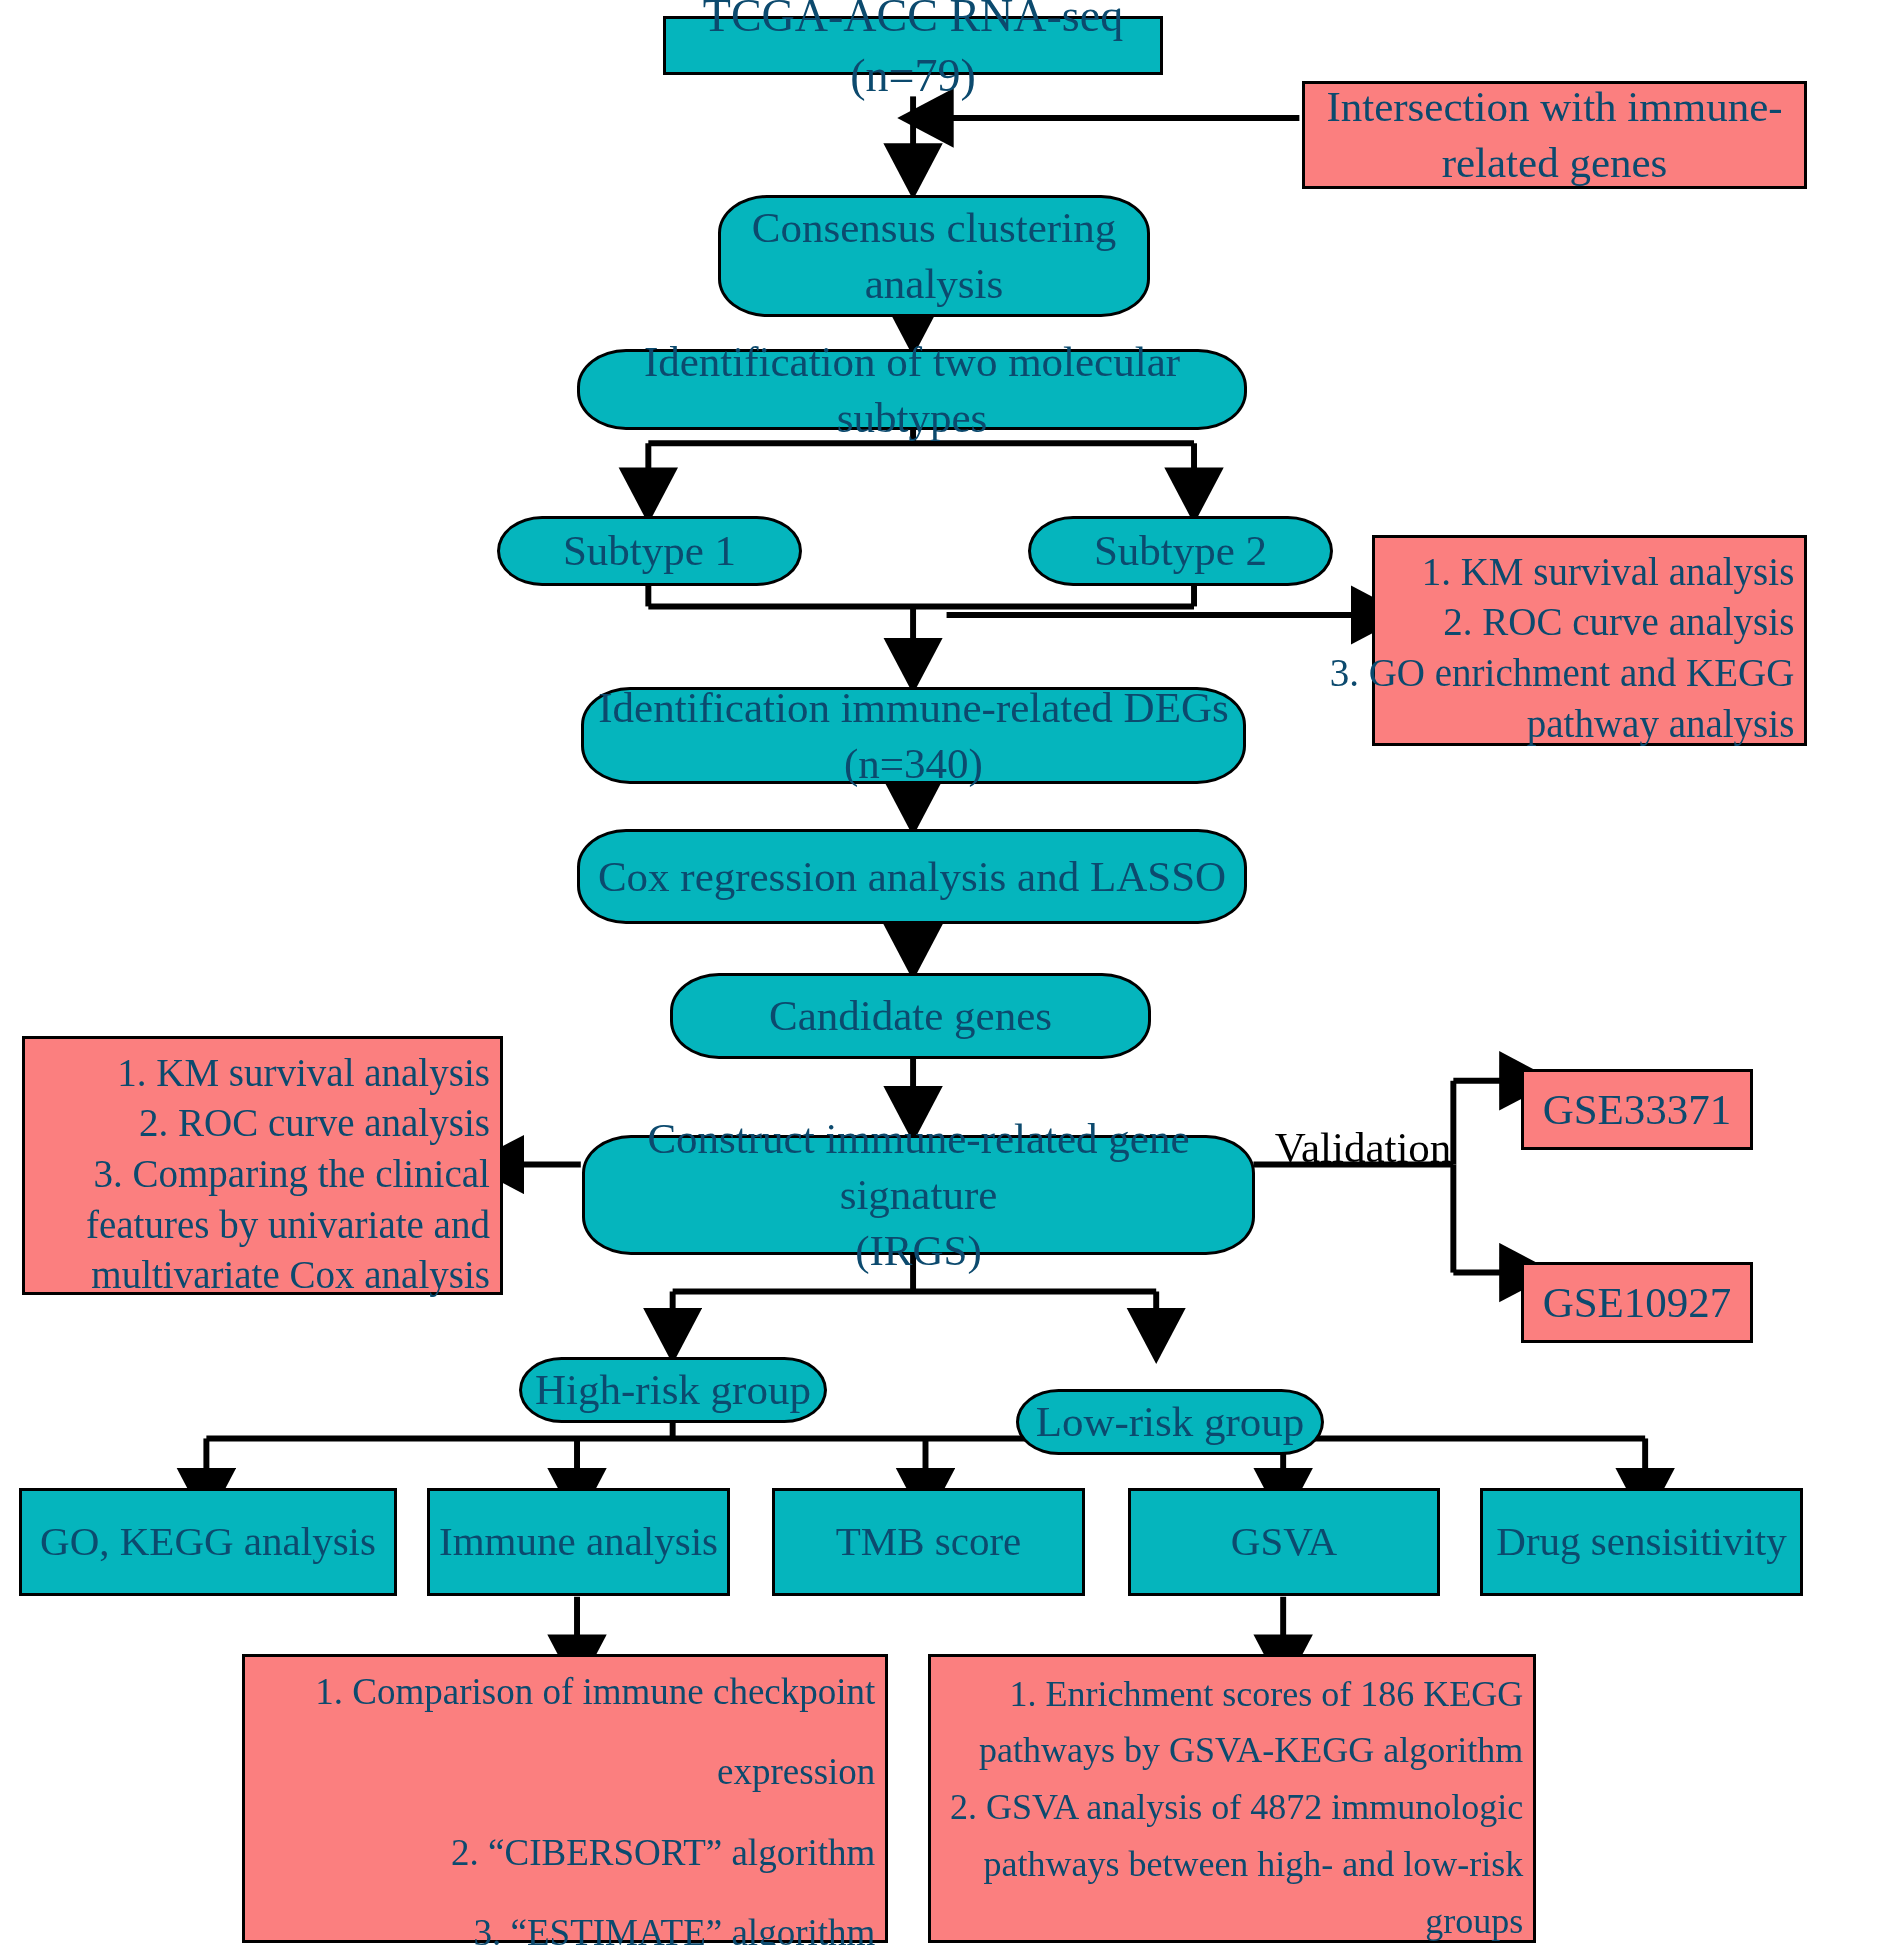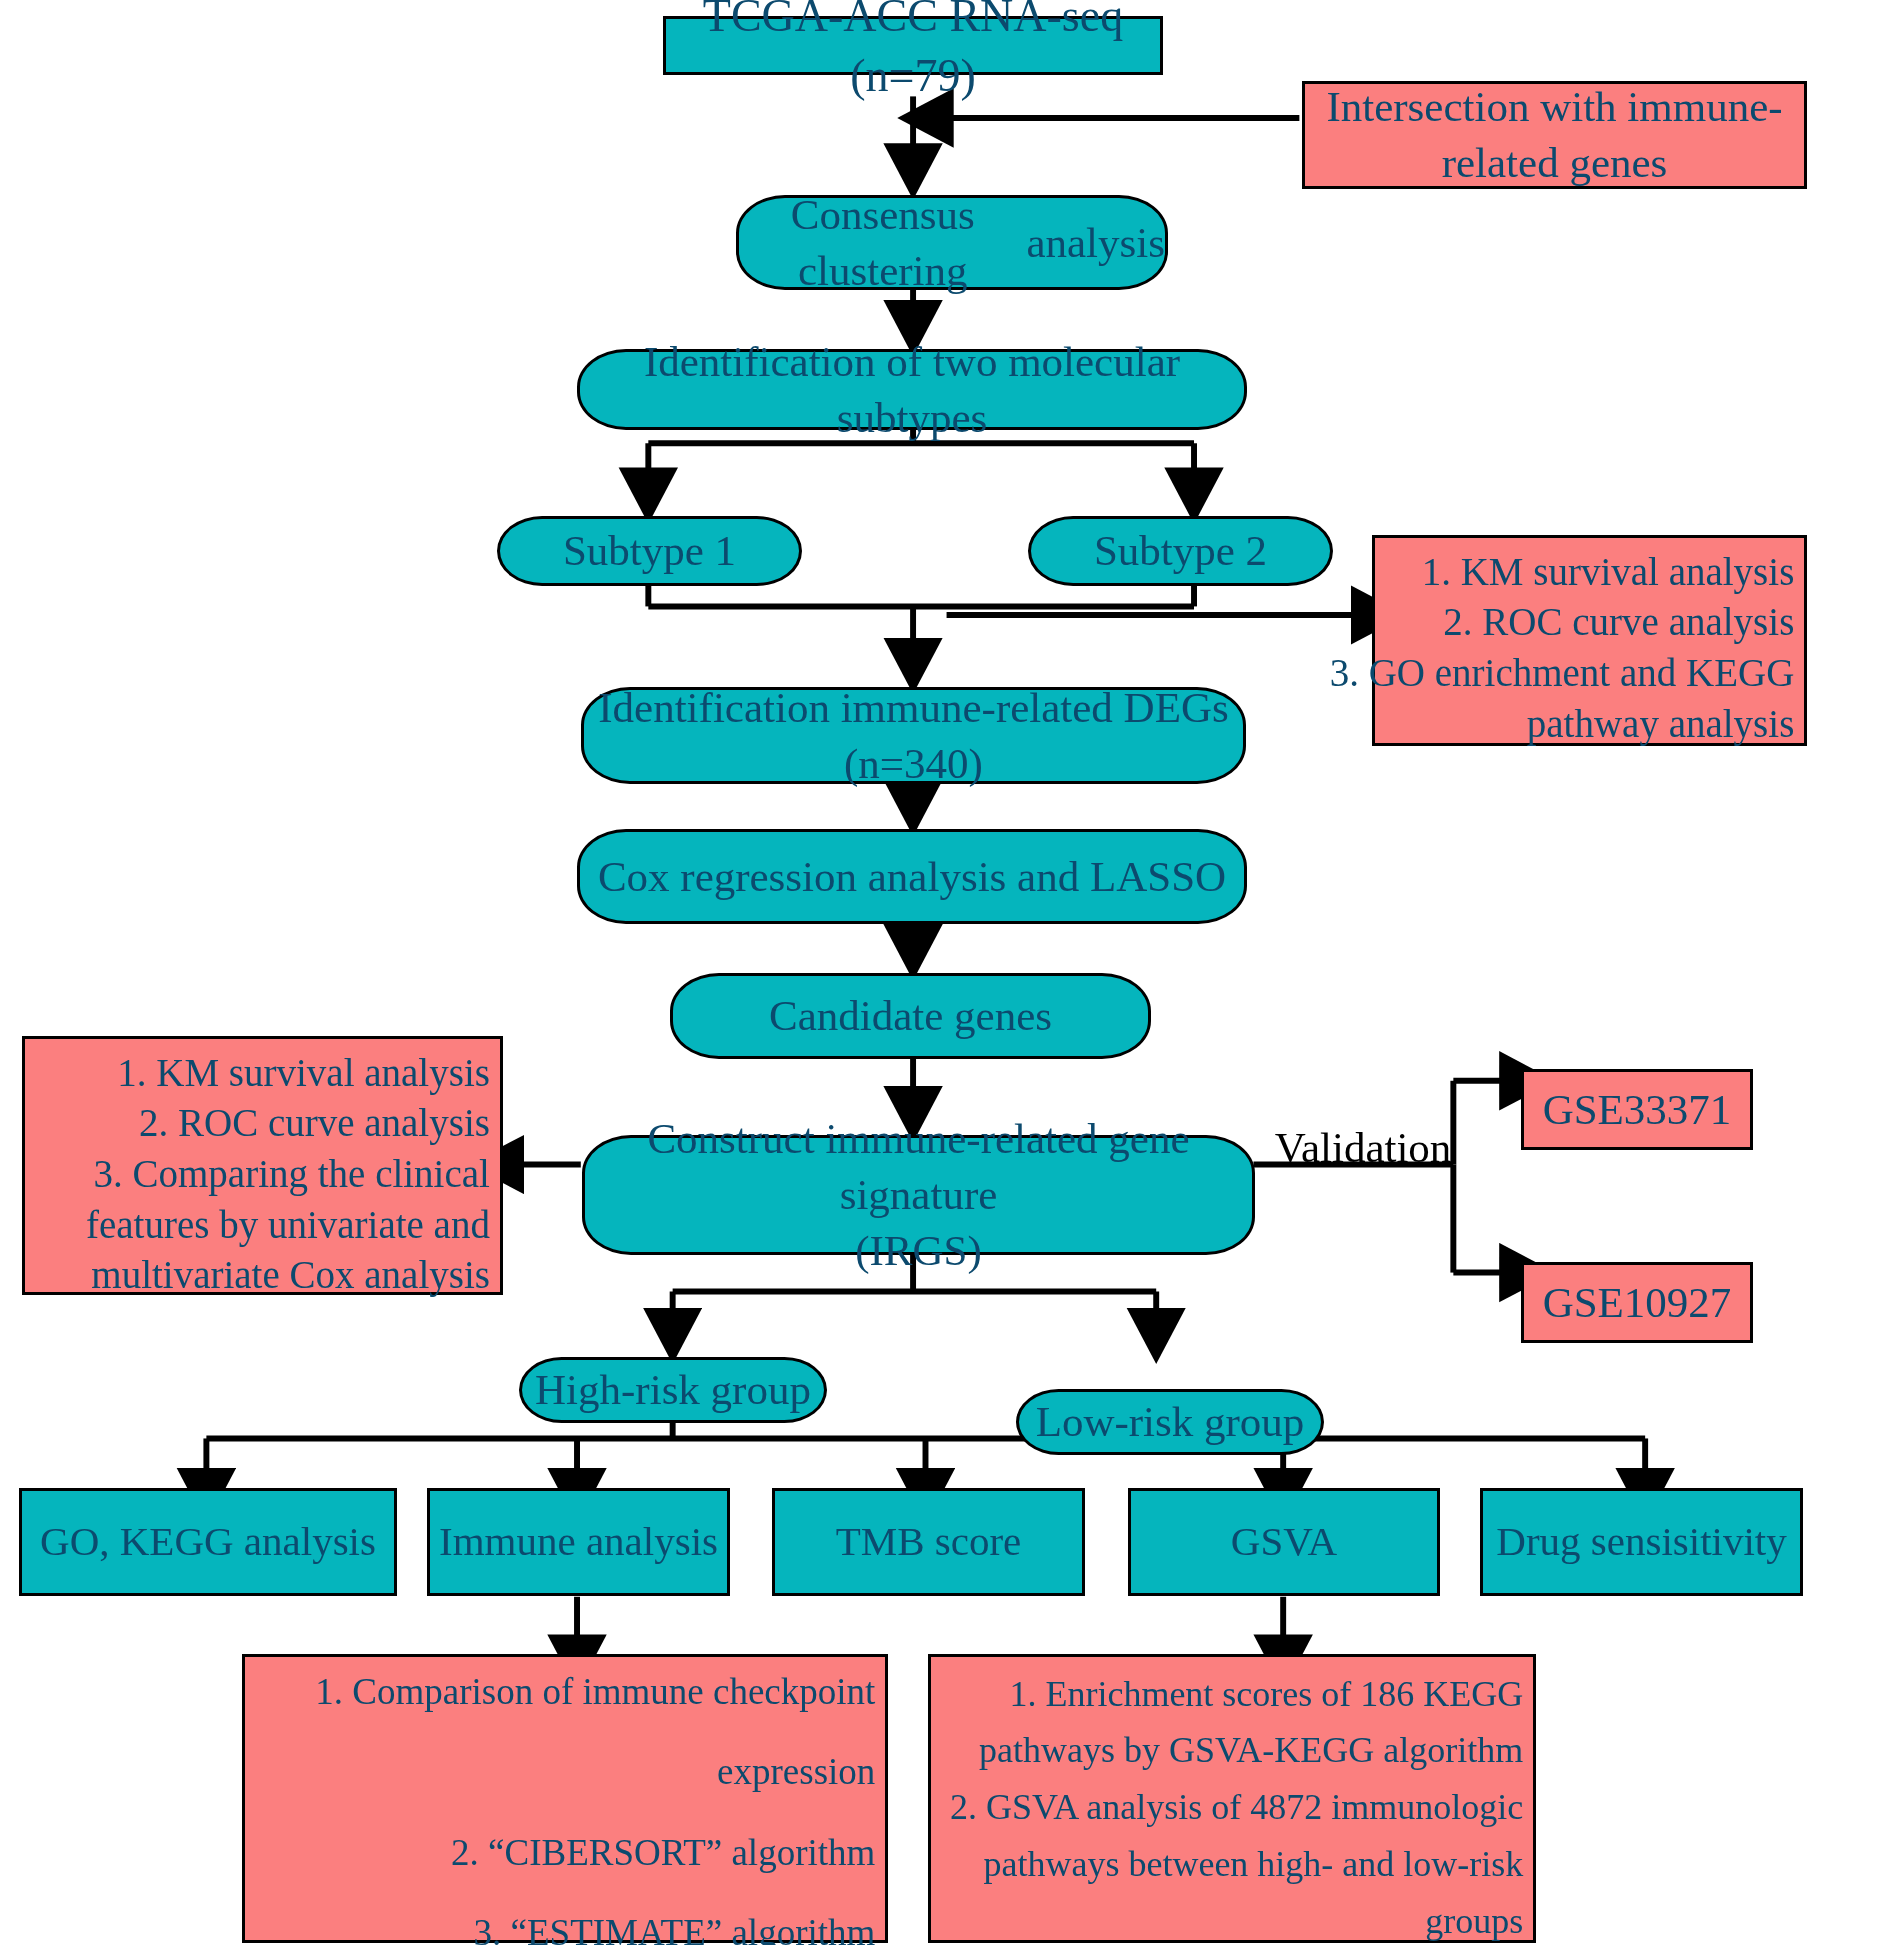--- a/index.html
+++ b/index.html
@@ -92,21 +92,21 @@
 
   <div class="node teal sq t86" style="left:663px;top:16px;width:500px;height:59px;">
     <span>TCGA-ACC RNA-seq (n=79)</span>
   </div>
 
   <div class="node pink sq t80" style="left:1302px;top:52px;width:505px;height:108px;flex-direction:column;">
     <span>Intersection with immune-</span>
     <span>related genes</span>
   </div>
 
-  <div class="node teal round t80" style="left:736px;top:166px;width:432px;height:95px;flex-direction:row;">
+  <div class="node teal round t80" style="left:718px;top:166px;width:432px;height:122px;flex-direction:column;">
     <span>Consensus clustering</span>
     <span>analysis</span>
   </div>
 
   <div class="node teal round t80" style="left:577px;top:320px;width:670px;height:81px;">
     <span>Identification of two molecular subtypes</span>
   </div>
 
   <div class="node teal round t80" style="left:497px;top:487px;width:305px;height:70px;">
     <span>Subtype 1</span>

